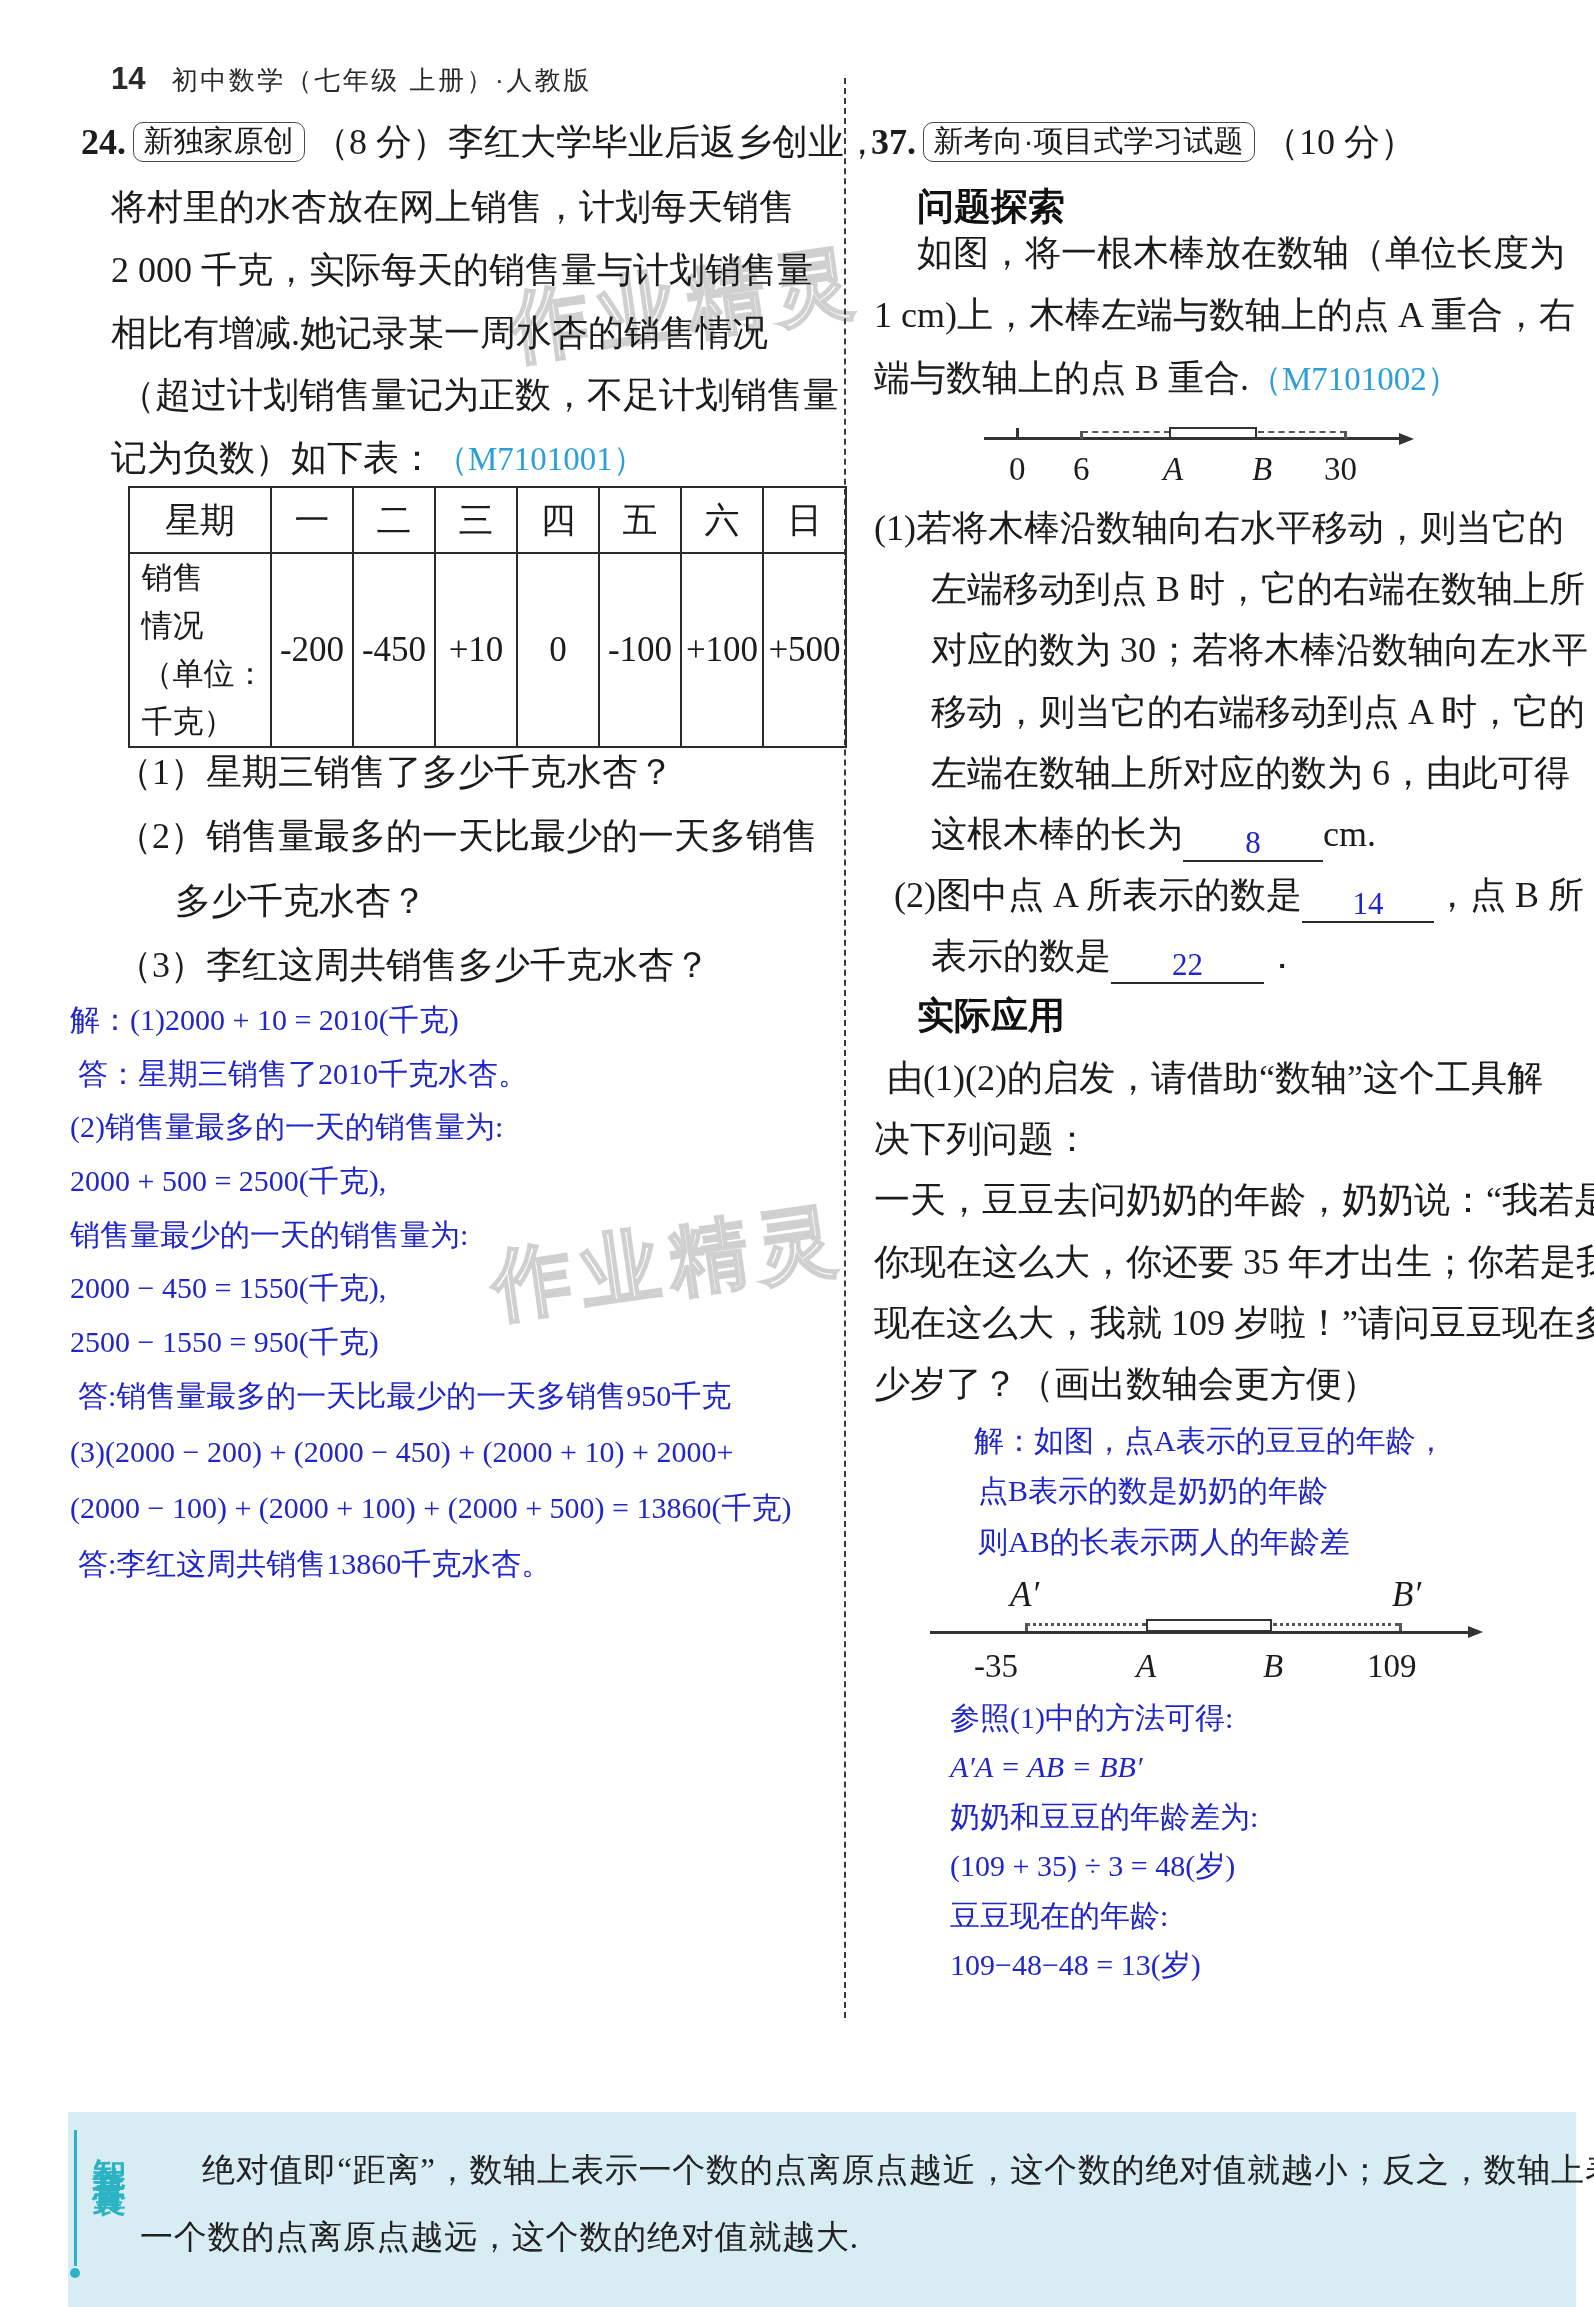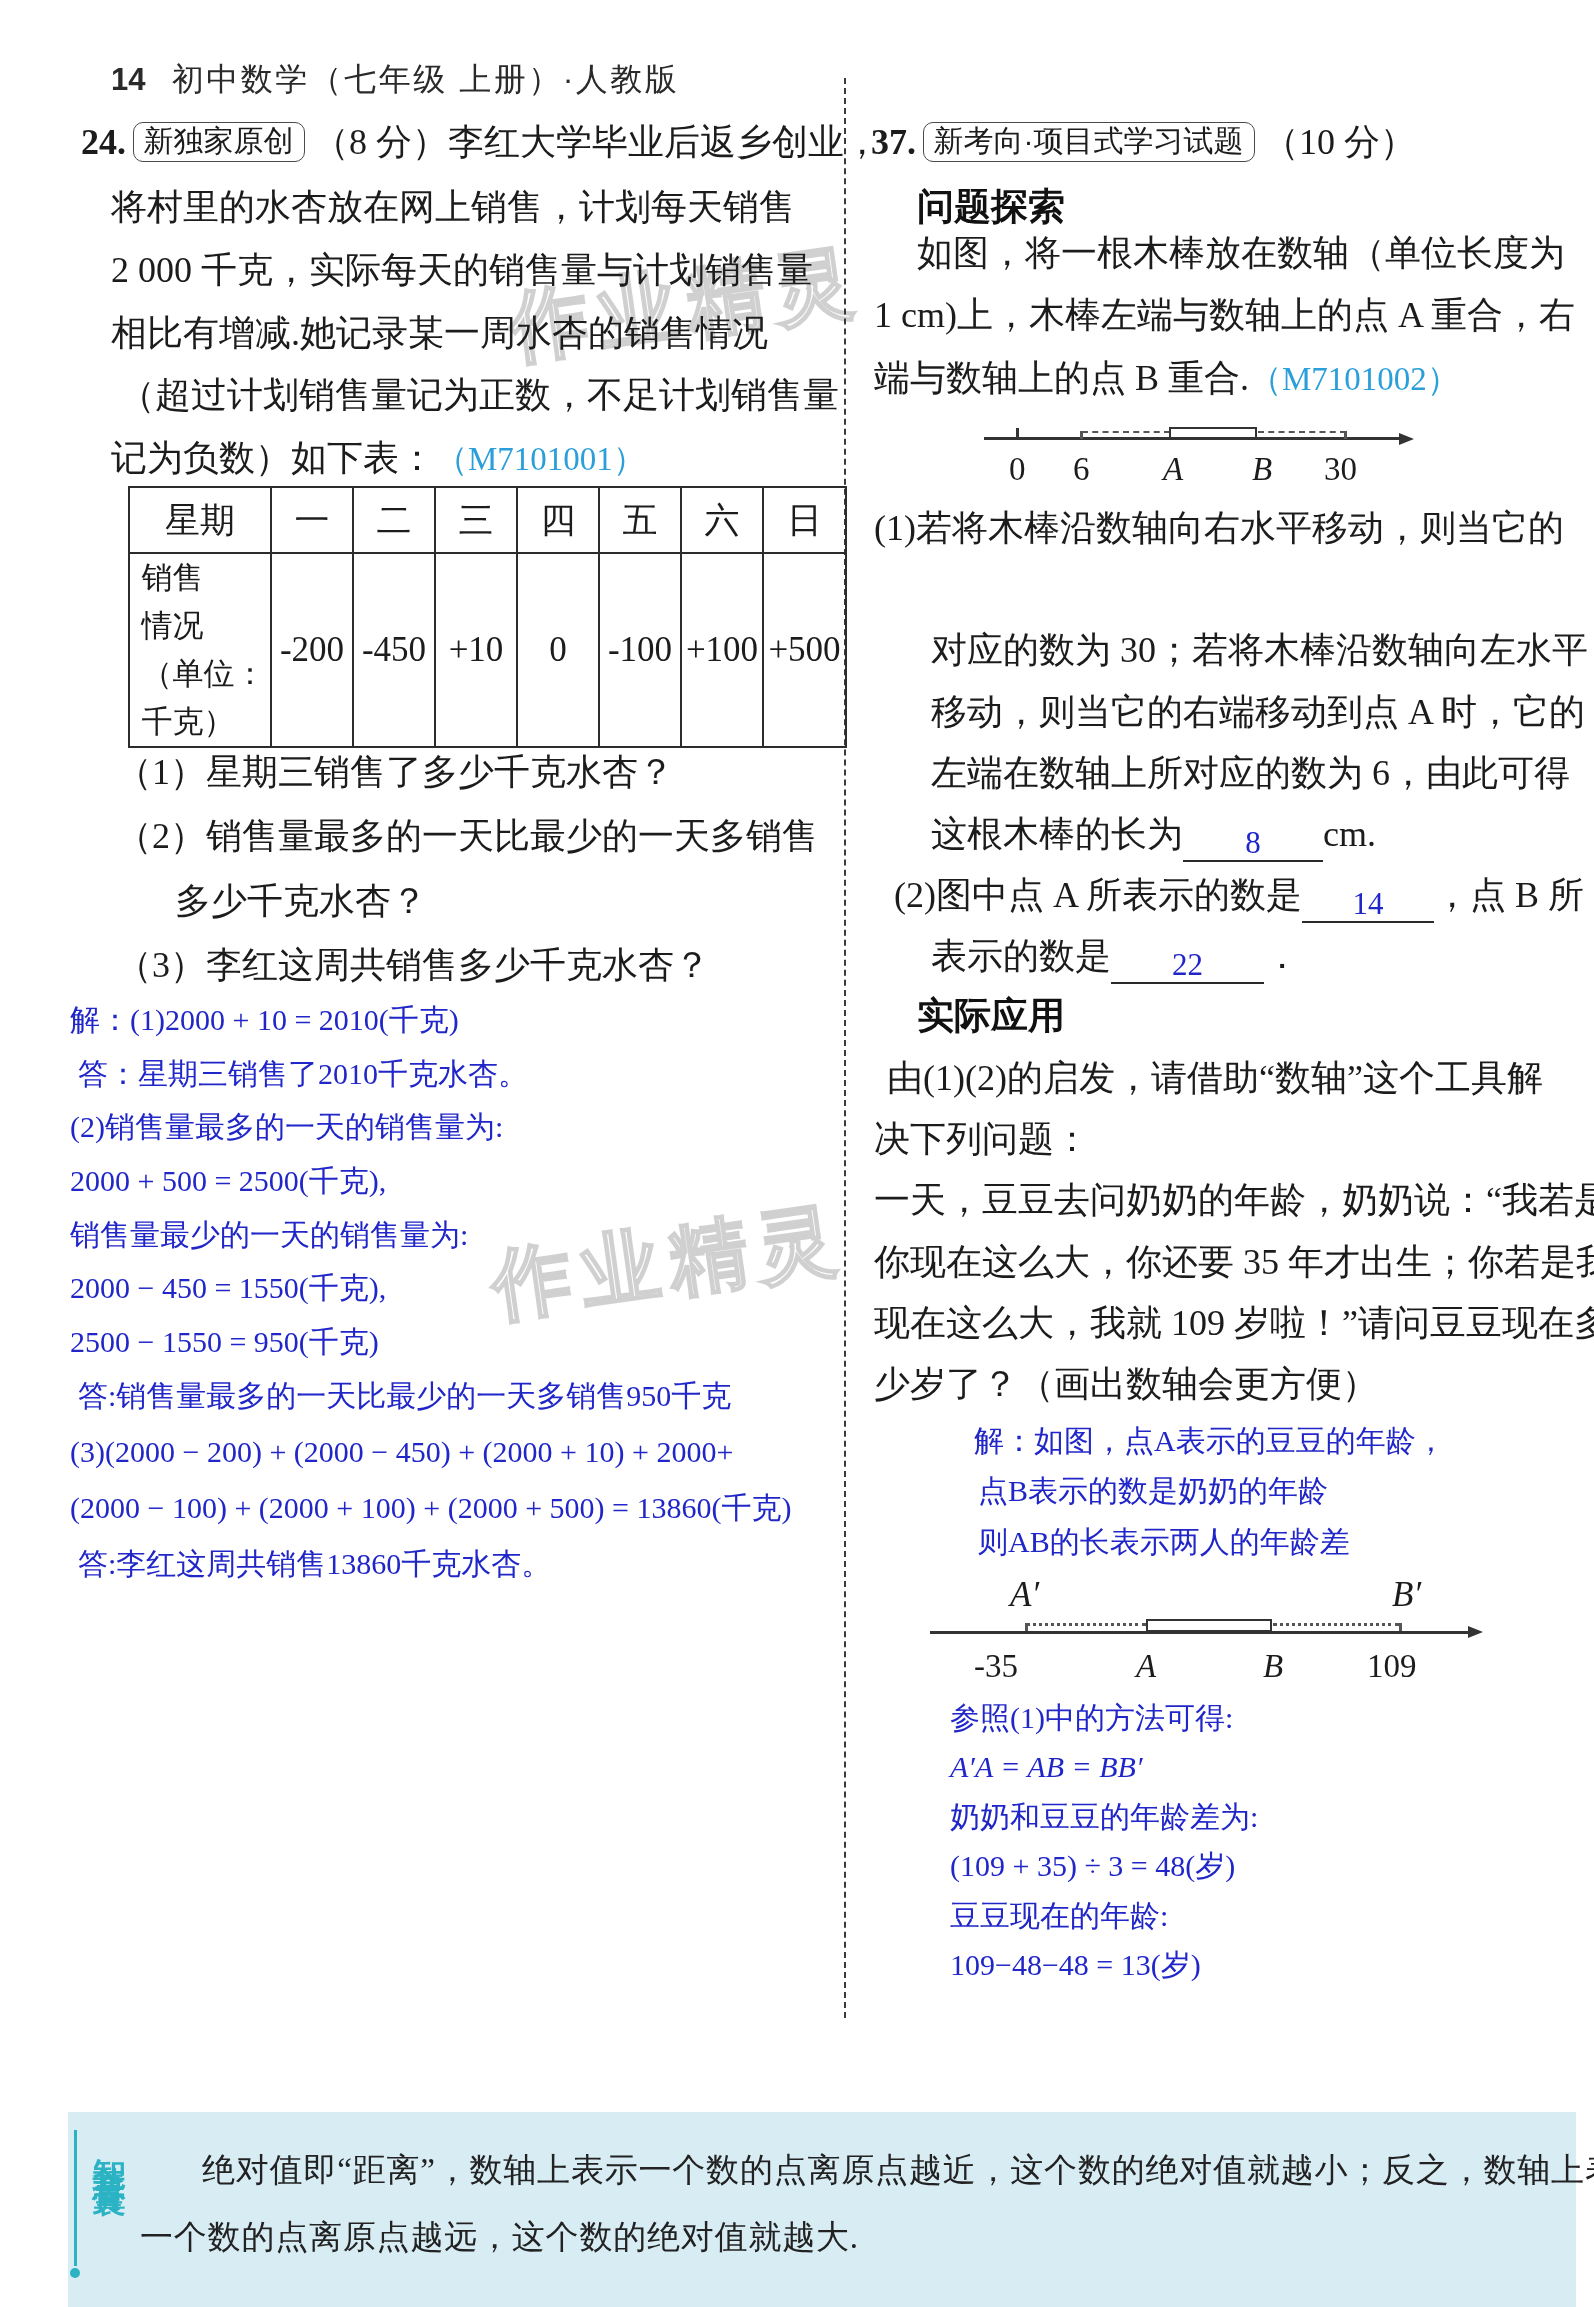--- a/index.html
+++ b/index.html
@@ -1,21 +1,21 @@
 <!DOCTYPE html>
 <html style="font-size:13.2px"><head>
 <meta charset="utf-8">
 <style>
   html,body{margin:0;padding:0;}
   .page{position:relative;width:1594px;height:2307px;background:#ffffff;overflow:hidden;
         font-family:"Liberation Serif","DejaVu Serif",serif;color:#1c1c1c;}
   .abs{position:absolute;white-space:nowrap;line-height:1;}
   
   .pgnum{font-family:"Liberation Sans","DejaVu Sans",sans-serif;font-weight:bold;font-size:31px;color:#2a2a2a;}
-  .ptitle{font-family:"Liberation Sans","DejaVu Sans",sans-serif;font-size:32px;color:#2a2a2a;letter-spacing:2.5px;}
+  .ptitle{font-family:"Liberation Sans","DejaVu Sans",sans-serif;font-size:26px;color:#2a2a2a;letter-spacing:2.5px;}
   
   .tl{font-size:36px;}
   .qnum{font-weight:bold;font-size:36px;}
   .tagbox{display:inline-block;border:1.7px solid #4a4a4a;border-radius:10px;padding:3.3px 10px 5px 10px;
           font-family:"Liberation Sans","DejaVu Sans",sans-serif;font-size:30px;margin:0 8.3px 0 6.6px;vertical-align:-3.3px;}
   .firstline{display:flex;align-items:center;}
   .code{color:#2b9fd9;font-size:33px;}
   .bold-h{font-family:"Liberation Sans","DejaVu Sans",sans-serif;font-weight:bold;font-size:37px;color:#111;}
   .blue{color:#2026c8;font-size:30px;}
   .wide{white-space:nowrap;}
@@ -148,20 +148,21 @@
     <div class="dashseg" style="left:315px;top:20px;width:88px;"></div>
     <div class="cornerv" style="left:401px;top:20px;"></div>
     <span class="nlabel" style="left:66px;top:40px;">0</span>
     <span class="nlabel" style="left:130px;top:40px;">6</span>
     <span class="nlabel ilabel" style="left:220px;top:40px;">A</span>
     <span class="nlabel ilabel" style="left:309px;top:40px;">B</span>
     <span class="nlabel" style="left:381px;top:40px;">30</span>
   </div>
 
   <div class="abs tl" style="left:874px;top:510px;">(1)若将木棒沿数轴向右水平移动，则当它的</div>
+  <div class="abs tl" style="left:931px;top:571px;">左端移动到点 B 时，它的右端在数轴上所</div>
   <div class="abs tl" style="left:931px;top:632px;">对应的数为 30；若将木棒沿数轴向左水平</div>
   <div class="abs tl" style="left:931px;top:694px;">移动，则当它的右端移动到点 A 时，它的</div>
   <div class="abs tl" style="left:931px;top:755px;">左端在数轴上所对应的数为 6，由此可得</div>
   <div class="abs tl" style="left:931px;top:816px;">
     <span>这根木棒的长为</span><span class="blank" style="width:140px;"><span class="bv">8</span></span><span>cm.</span>
   </div>
 
   <div class="abs tl" style="left:874px;top:877px;margin-left:20px;">
     <span>(2)图中点 A 所表示的数是</span><span class="blank" style="width:132px;"><span class="bv">14</span></span><span>，点 B 所</span>
   </div>

